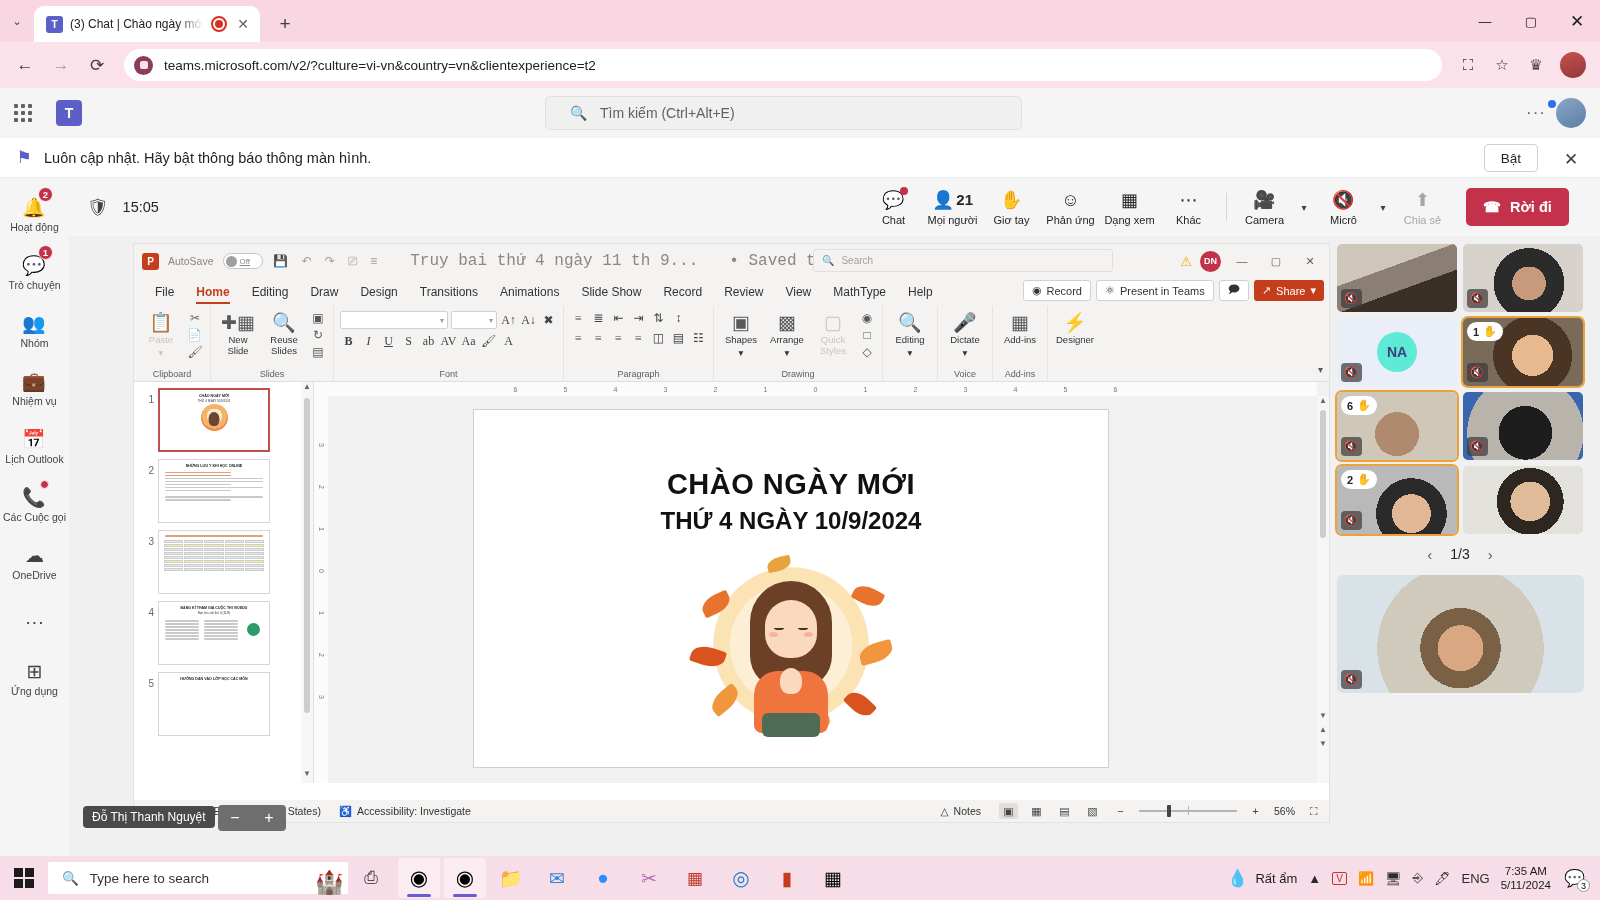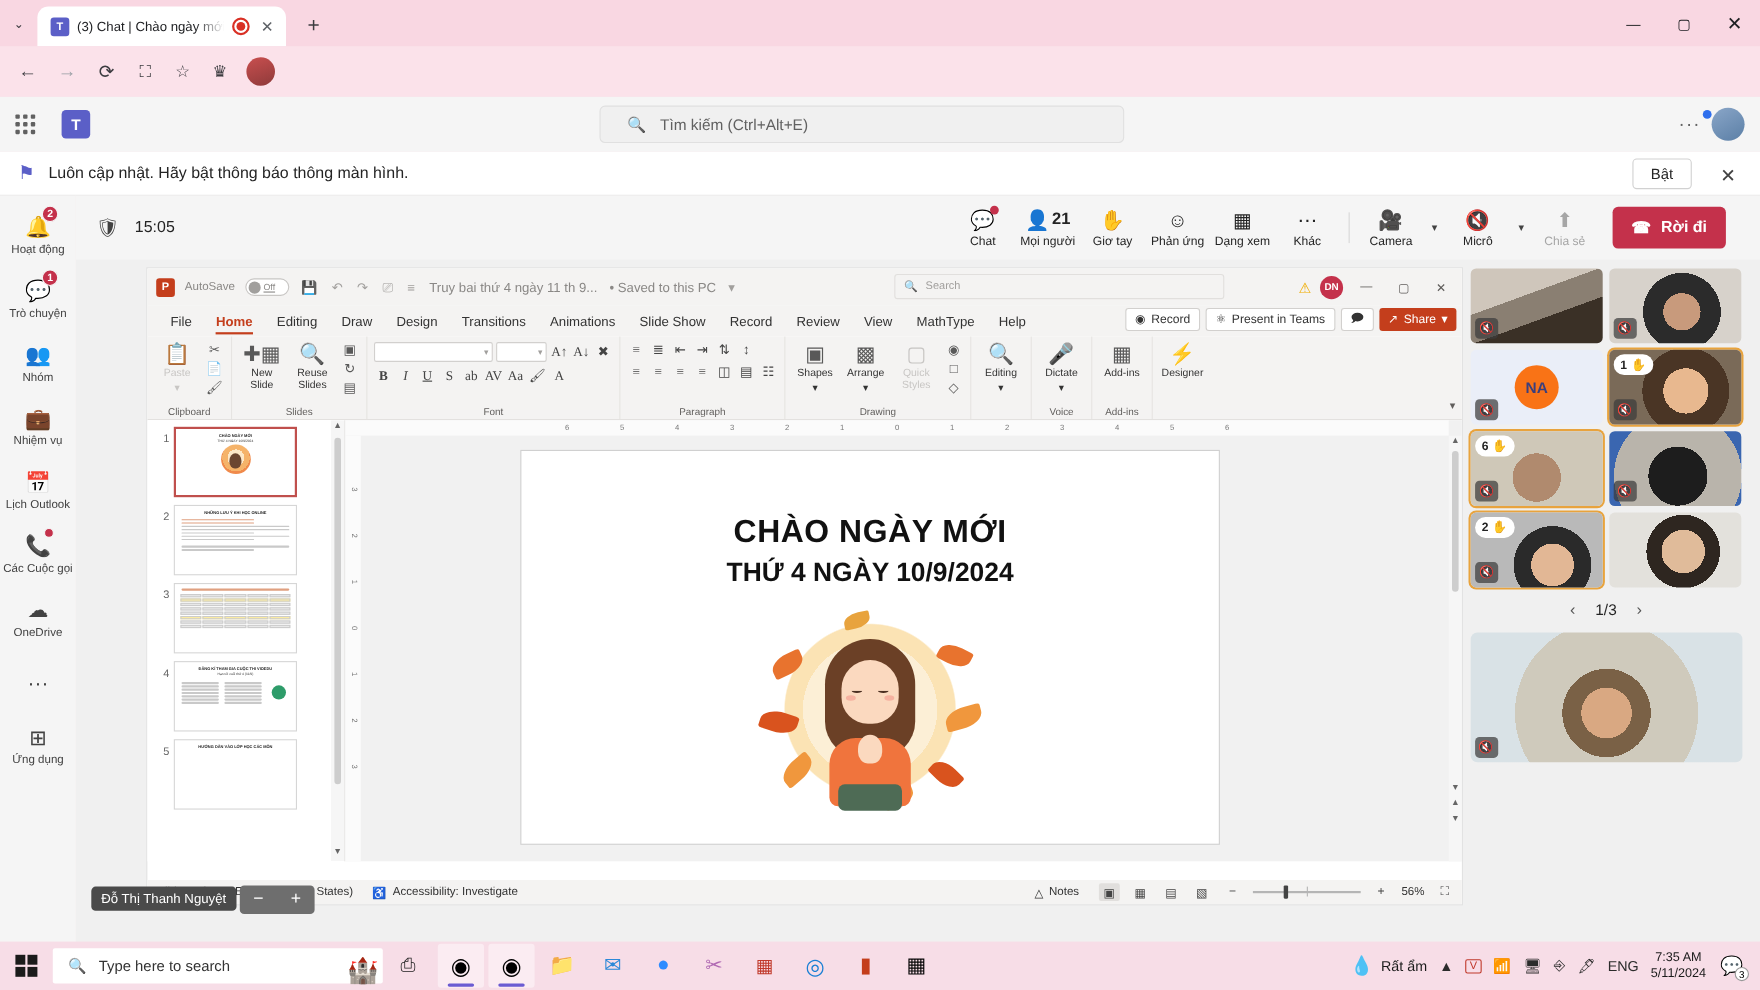--- a/index.html
+++ b/index.html
@@ -229,21 +229,21 @@
     display:flex;align-items:center;justify-content:center;color:#fff;font-size:10px;font-weight:bold;
   }
   .tb-lbl { font-size: 10.5px; color: #8a8886; }
   .autosave-toggle {
     width: 40px; height: 16px; border-radius: 9px; border: 1px solid #c8c6c4;
     background: #fff; display: flex; align-items: center; gap: 3px; padding: 0 2px;
   }
   .autosave-knob { width: 11px; height: 11px; border-radius: 50%; background: #a19f9d; }
   .autosave-off { font-size: 8px; color: #8a8886; text-decoration: underline; }
   .qat-ico { font-size: 12px; color: #a19f9d; padding: 0 2px; }
-  .ppt-docname { font-size: 12px; color: #8a8886; margin-left: 2px; }
+  .ppt-docname { font-size: 16px; color: #8a8886; margin-left: 22px; font-family: Liberation Mono, monospace; }
   .ppt-search {
     position: absolute; left: 679px; top: 5px; width: 300px; height: 23px;
     background: #f4f3f2; border: 1px solid #e1dfdd; border-radius: 3px;
     display: flex; align-items: center; gap: 7px; padding-left: 8px;
   }
   .ppt-search span { font-size: 10px; color: #a19f9d; }
   .ppt-tb-right { position: absolute; right: 6px; top: 0; height: 34px; display: flex; align-items: center; gap: 8px; }
   .warn-tri { color: #f0ad00; font-size: 13px; }
   .dn-av {
     width: 21px; height: 21px; border-radius: 50%; background: #c4314b;
@@ -433,21 +433,21 @@
   .hand-badge {
     position: absolute; left: 4px; top: 4px; height: 19px; min-width: 34px;
     padding: 0 6px; border-radius: 10px; background: #fff;
     display: flex; align-items: center; gap: 4px; font-size: 11px; font-weight: 600; color: #242424;
   }
   .avatar-tile {
     width: 120px; height: 68px; border-radius: 5px; background: #eaeef8;
     display: flex; align-items: center; justify-content: center; position: relative;
   }
   .avatar-circle {
-    width: 40px; height: 40px; border-radius: 50%; background: #f97316;
+    width: 40px; height: 40px; border-radius: 50%; background: #5eead4;
     display: flex; align-items: center; justify-content: center;
     font-size: 14px; font-weight: bold; color: #3b3f7d;
   }
   .pager { display: flex; align-items: center; justify-content: center; gap: 18px; height: 34px; margin-top: 3px;}
   .pg-arrow { font-size: 15px; color: #555; }
   .pg-label { font-size: 14px; color: #242424; }
   .bigtile {
     width: 247px; height: 118px; margin: 4px auto 0 auto; border-radius: 6px;
     position: relative; overflow: hidden; background: #cfd4cd;
   }
@@ -509,20 +509,24 @@
     <div class="win-btn">—</div>
     <div class="win-btn">▢</div>
     <div class="win-btn close-x">✕</div>
   </div>
 </div>
 
 <div class="browser-toolbar">
   <div class="nav-btn">←</div>
   <div class="nav-btn dim">→</div>
   <div class="nav-btn">⟳</div>
+  <div class="omnibox">
+    <span class="omnibox-icon"></span>
+    <span class="omnibox-url">teams.microsoft.com/v2/?culture=vi-vn&amp;country=vn&amp;clientexperience=t2</span>
+  </div>
   <div class="tb-right">
     <div class="tb-icon">⛶</div>
     <div class="tb-icon">☆</div>
     <div class="tb-icon">♛</div>
     <div class="profile-av"></div>
   </div>
 </div>
 
 <div class="teams-header">
   <div class="waffle">

